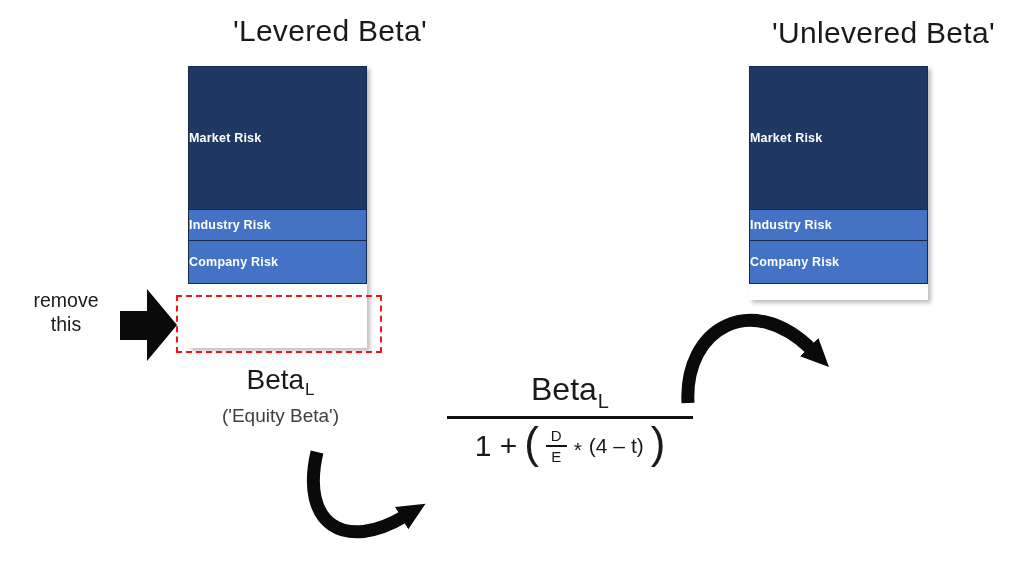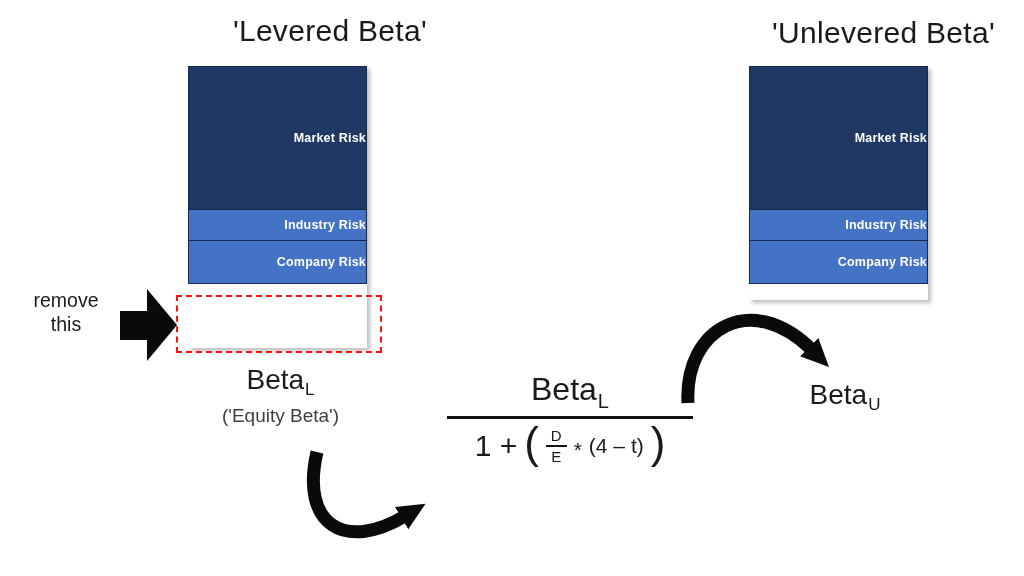--- a/index.html
+++ b/index.html
@@ -7,21 +7,21 @@
     width:1024px;height:576px;position:relative;background:#ffffff;
     font-family:"Liberation Sans",sans-serif;color:var(--text,#1a1a1a);overflow:hidden;
   }
   .title{position:absolute;font-size:30px;font-weight:500;letter-spacing:.3px;text-align:right;}
   .left-title{left:127px;top:14px;width:300px}
   .right-title{left:685px;top:16px;width:310px}
 
   .bar{position:absolute;width:179px;display:flex;flex-direction:column;box-shadow:3px 3px 4px rgba(0,0,0,.25);}
   .left-bar{left:188px;top:66px;height:282px}
   .right-bar{left:749px;top:66px;height:234px}
-  .seg{box-sizing:border-box;display:flex;align-items:center;justify-content:flex-end;
+  .seg{box-sizing:border-box;display:flex;align-items:center;justify-content:flex-start;
        color:var(--bar-text,#fff);font-size:12.5px;font-weight:700;letter-spacing:.2px;
        border:1px solid #17294d;}
   .seg-market{height:144px;background:var(--market-risk,#1F3864)}
   .seg-light{background:var(--other-risk,#4472C4);border-top:none}
   .seg-industry{height:31px}
   .seg-company{height:43px}
   .seg-capital{height:48px}
 
   .dashed-box{position:absolute;left:176px;top:295px;width:206px;height:58px;box-sizing:border-box;
               border:2.5px dashed var(--highlight-dashed,#ff0000);}
@@ -109,23 +109,20 @@
         <span class="f-d">D</span>
         <span class="f-e">E</span>
       </span>
       <span class="f-star">*</span>
       <span class="f-tax">(4 – t)</span>
       <span class="f-bigparen">)</span>
     </div>
   </div>
 
   <div class="beta-label right-beta">
-    <div class="beta-main">
-      <span>Beta</span><span class="sub">U</span>
-    </div>
   </div>
 
   <svg class="overlay" width="1024" height="576" viewBox="0 0 1024 576">
     <defs>
       <marker id="ah" markerUnits="userSpaceOnUse" markerWidth="30" markerHeight="28" refX="4" refY="14" orient="auto">
         <path d="M0,1 L28,14 L0,27 Z" fill="#0a0a0a"></path>
       </marker>
     </defs>
     <polygon points="120,311 147,311 147,289 177,325 147,361 147,340 120,340" fill="#0a0a0a"></polygon>
     <path d="M317,452 C300,525 345,552 405,516" stroke="#0a0a0a" stroke-width="13" fill="none" marker-end="url(#ah)"></path>

